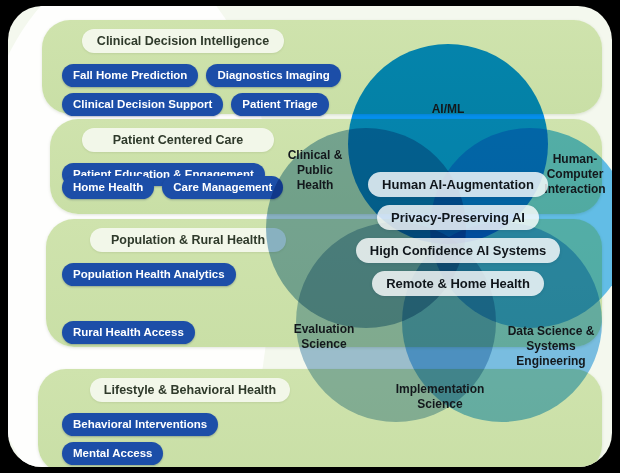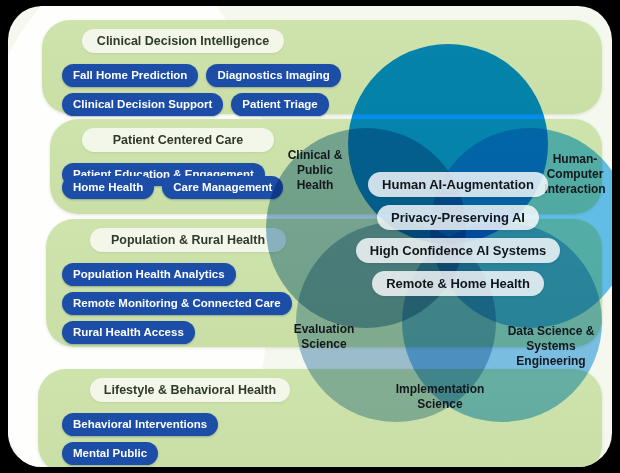--- a/index.html
+++ b/index.html
@@ -222,45 +222,43 @@
         <span class="tag">Home Health</span>
         <span class="tag">Care Management</span>
       </div>
     </div>
 
     <div class="panel panel-3">
       <div class="panel-title">Population &amp; Rural Health</div>
       <div class="tag-row row-a">
         <span class="tag">Population Health Analytics</span>
       </div>
-      <div class="tag-row row-b">
-        <span class="tag">Remote Monitoring &amp; Connected Care</span>
-      </div>
       <div class="tag-row row-c">
         <span class="tag">Rural Health Access</span>
       </div>
     </div>
 
     <div class="panel panel-4">
       <div class="panel-title">Lifestyle &amp; Behavioral Health</div>
       <div class="tag-row row-a">
         <span class="tag">Behavioral Interventions</span>
       </div>
       <div class="tag-row row-b">
-        <span class="tag">Mental Public</span>
+        <span class="tag">Mental Access</span>
       </div>
     </div>
 
     <div id="venn">
       <div class="circle c-cph"></div>
       <div class="circle c-eval"></div>
       <div class="circle c-dsse"></div>
       <div class="circle c-hci"></div>
       <div class="circle c-aiml"></div>
 
+      <div class="c-label lb-aiml">AI/ML</div>
       <div class="c-label lb-cph">Clinical &amp;
 Public
 Health</div>
       <div class="c-label lb-hci">Human-
 Computer
 Interaction</div>
       <div class="c-label lb-eval">Evaluation
 Science</div>
       <div class="c-label lb-dsse">Data Science &amp;
 Systems

